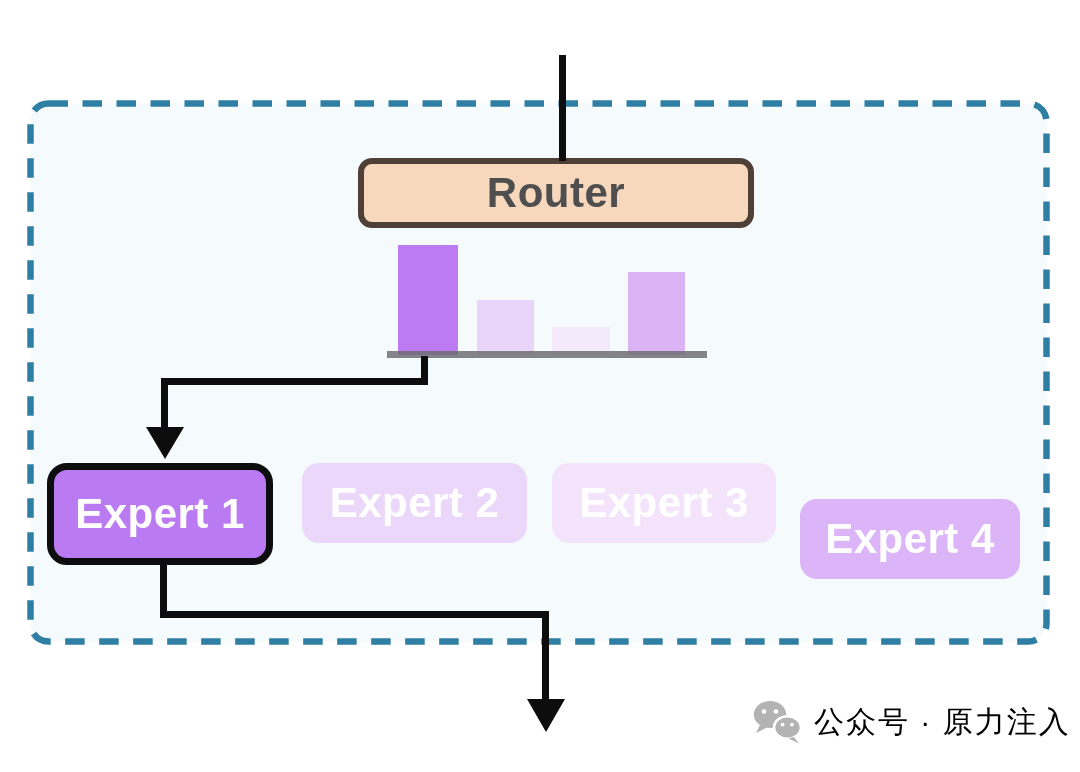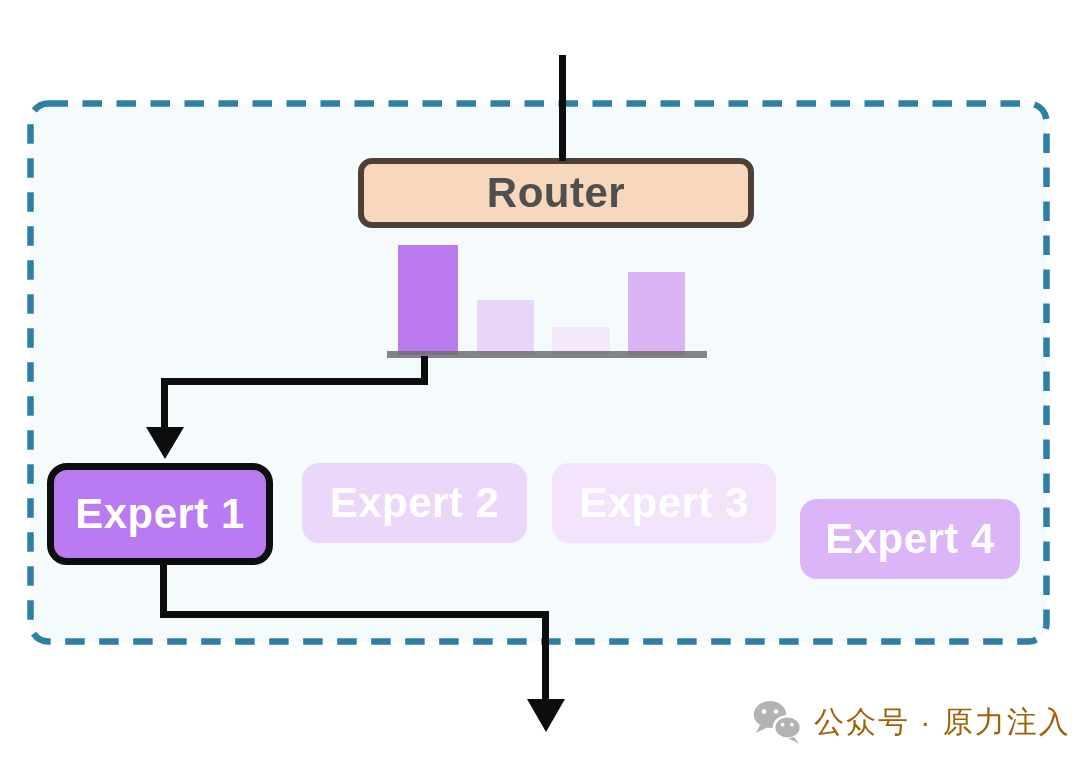--- a/index.html
+++ b/index.html
@@ -116,16 +116,16 @@
       </g>
       <circle cx="12" cy="11.5" r="2.3" fill="#ffffff"></circle>
       <circle cx="24" cy="11.5" r="2.3" fill="#ffffff"></circle>
       <g>
         <ellipse cx="35.5" cy="27.5" rx="13.4" ry="11.2" fill="#b3b3b3" stroke="#ffffff" stroke-width="2.6"></ellipse>
         <polygon points="42,37 47,43.5 36.5,38.5" fill="#b3b3b3"></polygon>
       </g>
       <circle cx="30.6" cy="24.6" r="1.9" fill="#ffffff"></circle>
       <circle cx="40" cy="24.6" r="1.9" fill="#ffffff"></circle>
     </svg>
-    <span class="watermark-text" style="color: #a16207;">公众号 · 原力注入</span>
+    <span class="watermark-text" style="color: #000000;">公众号 · 原力注入</span>
   </div>
 
 </div>
 
 </body></html>

